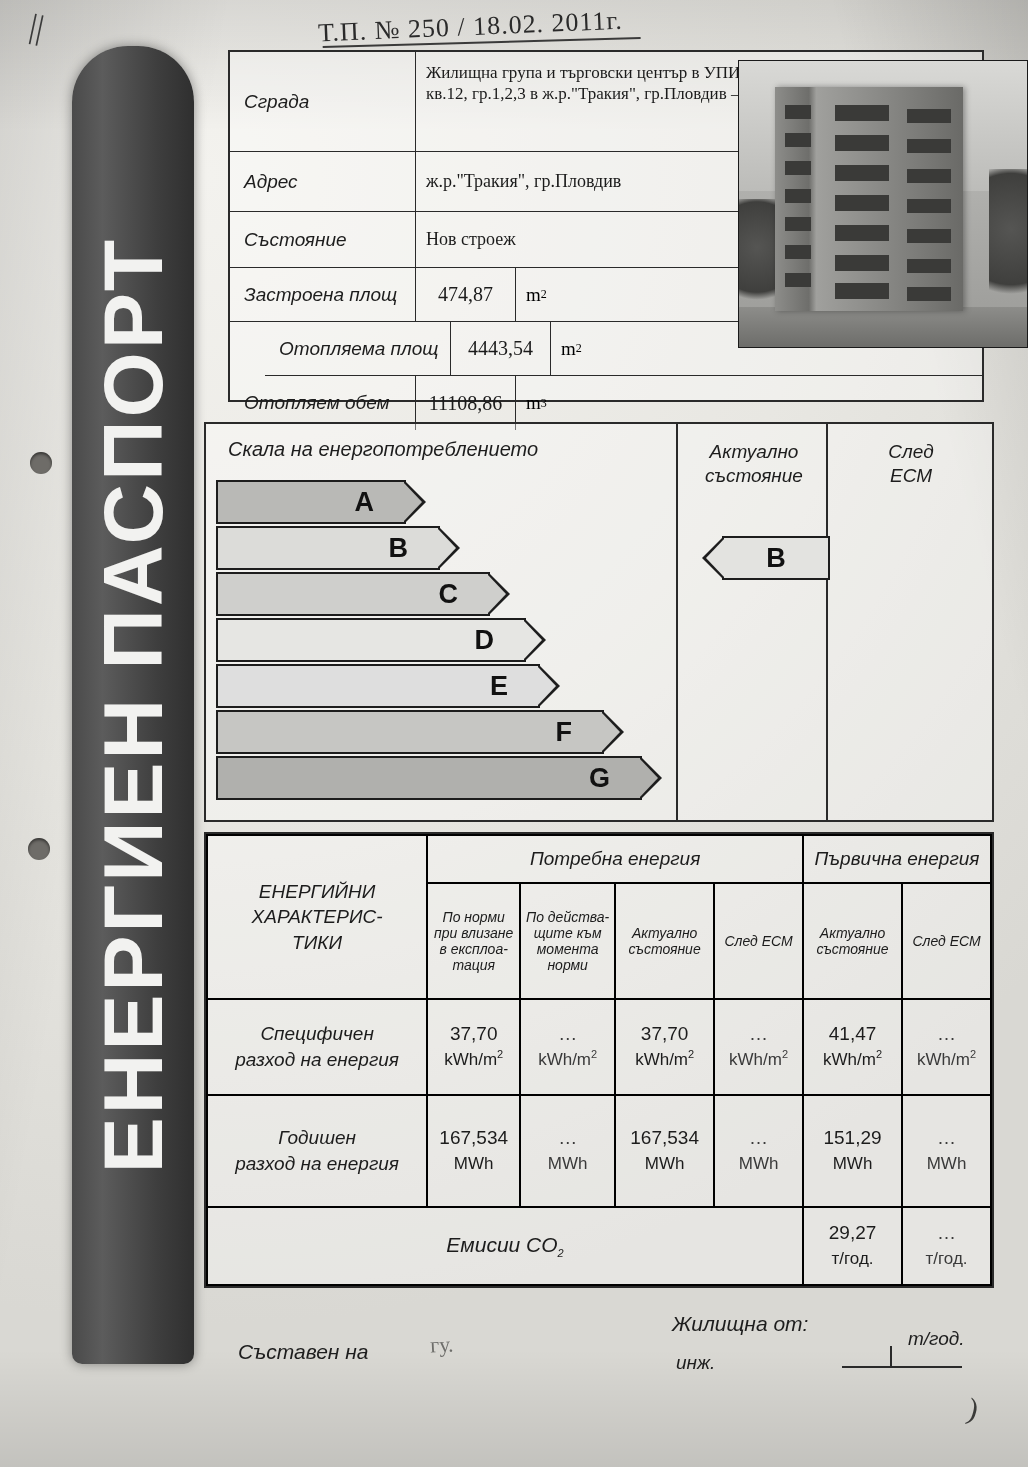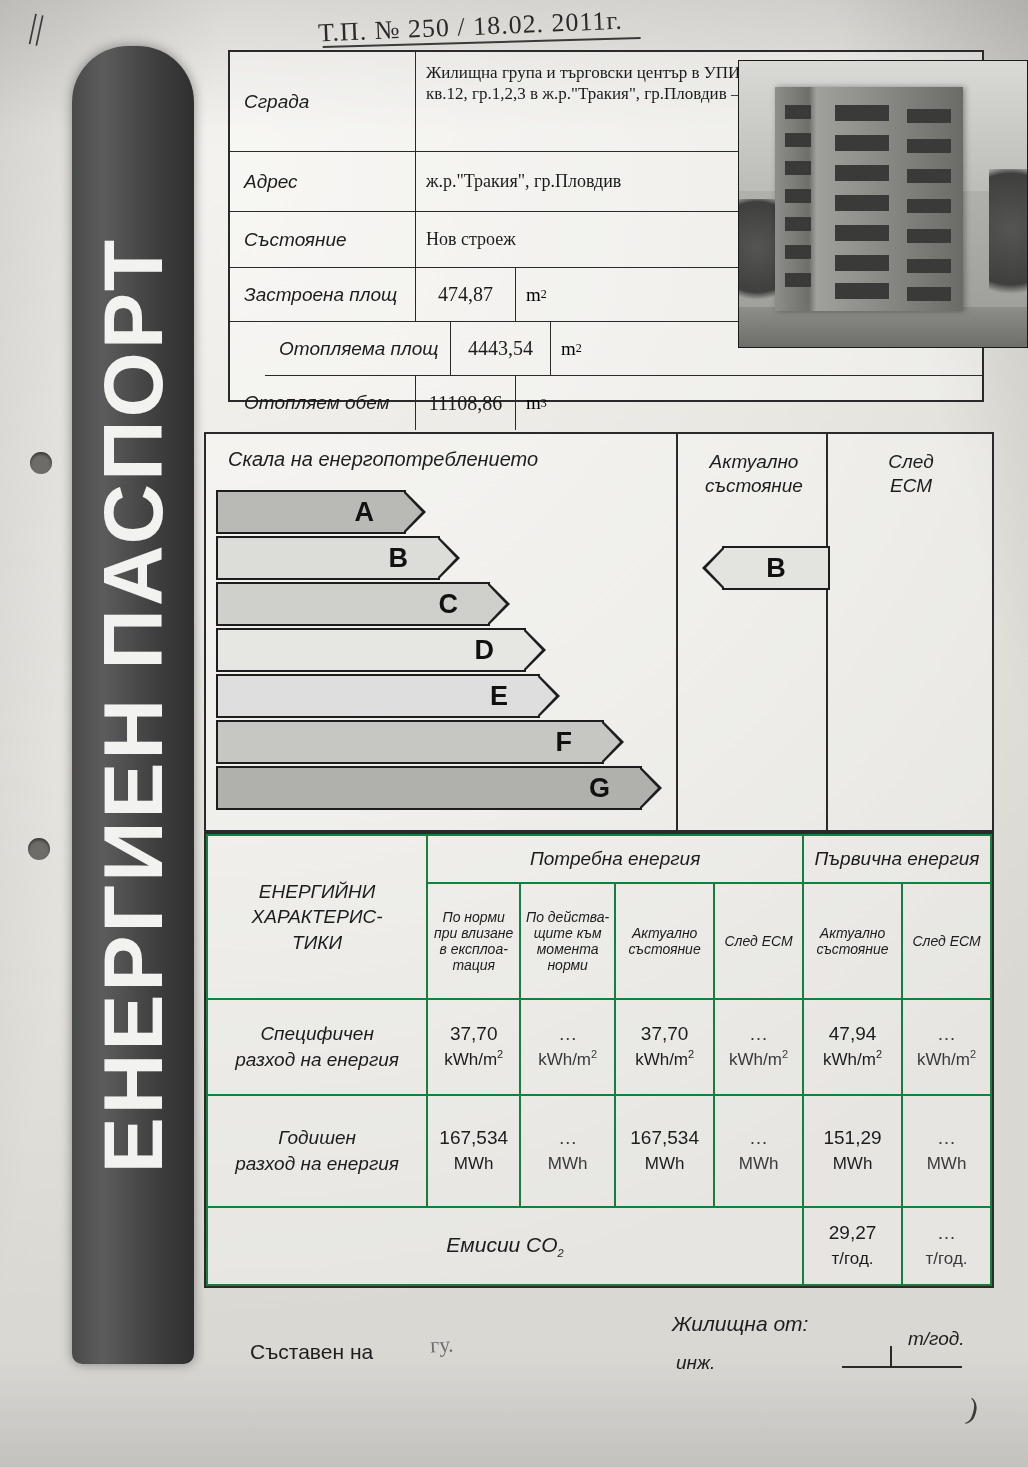--- a/index.html
+++ b/index.html
@@ -184,21 +184,21 @@
     left: 0; right: 0; bottom: 0; height: 40px;
     background: linear-gradient(180deg,#8d8d8a,#6d6d6a);
   }
   .tree {
     position: absolute;
     bottom: 28px; width: 44px; height: 120px;
     background: radial-gradient(circle at 50% 40%, #555553 0%, #3f3f3d 60%, rgba(63,63,61,0) 70%);
   }
 
   
-  #scale-box { left: 204px; top: 432px; width: 786px; height: 396px; text-decoration: underline; }
+  #scale-box { left: 204px; top: 422px; width: 786px; height: 396px; text-decoration: underline; }
   #scale-title {
     position: absolute; left: 22px; top: 14px;
     font-size: 20px; font-style: italic; color: #1d1d1d;
   }
   #scale-divider1 { position: absolute; left: 470px; top: 0; width: 2px; height: 100%; background: #2a2a2a; }
   #scale-divider2 { position: absolute; left: 620px; top: 0; width: 2px; height: 100%; background: #2a2a2a; }
   .col-head {
     position: absolute; top: 16px;
     text-align: center;
     font-size: 19px; font-style: italic; color: #1d1d1d;
@@ -277,41 +277,41 @@
   
   #char-box { left: 204px; top: 832px; width: 786px; height: 452px; }
   table.chart {
     width: 100%;
     height: 100%;
     border-collapse: collapse;
     font-size: 15px;
     color: #1c1c1c;
   }
   table.chart td, table.chart th {
-    border: 2px solid #15803d;
+    border: 2px solid #000000;
     text-align: center;
     vertical-align: middle;
     font-weight: normal;
     padding: 3px 2px;
   }
   .hdr-group { font-style: italic; font-size: 19px; }
   .hdr-sub { font-style: italic; font-size: 14px; line-height: 1.15; }
   .rowlabel { font-style: italic; font-size: 19px; line-height: 1.35; }
   .bigval { font-size: 19px; font-weight: bold; line-height: 1.3; margin-left: 30px; }
   .bigval .u { font-weight: normal; font-size: 17px; }
   .dots { font-size: 19px; color: #3a3a3a; line-height: 1.3; }
   .dots .u { font-size: 17px; }
   .co2 { font-style: italic; font-size: 21px; }
   sub { font-size: 11px; }
   sup { font-size: 11px; }
 
   
   #footer-left {
     position: absolute; left: 238px; top: 1340px;
-    font-size: 21px; color: #1d1d1d; margin-left: 12px;
+    font-size: 21px; font-style: italic; color: #1d1d1d;
   }
   #footer-right {
     position: absolute; left: 672px; top: 1312px;
     font-size: 21px; font-style: italic; color: #1d1d1d;
   }
   #footer-eng {
     position: absolute; left: 676px; top: 1352px;
     font-size: 19px; font-style: italic; color: #1d1d1d;
   }
   #footer-unit {
@@ -511,21 +511,21 @@
         <td class="hdr-sub" style="width:82px;">След ЕСМ</td>
         <td class="hdr-sub" style="width:92px;">Актуално състояние</td>
         <td class="hdr-sub" style="width:82px;">След ЕСМ</td>
       </tr>
       <tr style="height:96px;">
         <td class="rowlabel">Специфичен<br>разход на енергия</td>
         <td class="bigval"><span>37,70</span><br><span class="u">kWh/m<sup>2</sup></span></td>
         <td class="dots"><span>…</span><br><span class="u">kWh/m<sup>2</sup></span></td>
         <td class="bigval"><span>37,70</span><br><span class="u">kWh/m<sup>2</sup></span></td>
         <td class="dots"><span>…</span><br><span class="u">kWh/m<sup>2</sup></span></td>
-        <td class="bigval"><span>47,94</span><br><span class="u">kWh/m<sup>2</sup></span></td>
+        <td class="bigval"><span>41,47</span><br><span class="u">kWh/m<sup>2</sup></span></td>
         <td class="dots"><span>…</span><br><span class="u">kWh/m<sup>2</sup></span></td>
       </tr>
       <tr style="height:112px;">
         <td class="rowlabel">Годишен<br>разход на енергия</td>
         <td class="bigval"><span>167,534</span><br><span class="u">MWh</span></td>
         <td class="dots"><span>…</span><br><span class="u">MWh</span></td>
         <td class="bigval"><span>167,534</span><br><span class="u">MWh</span></td>
         <td class="dots"><span>…</span><br><span class="u">MWh</span></td>
         <td class="bigval"><span>151,29</span><br><span class="u">MWh</span></td>
         <td class="dots"><span>…</span><br><span class="u">MWh</span></td>

